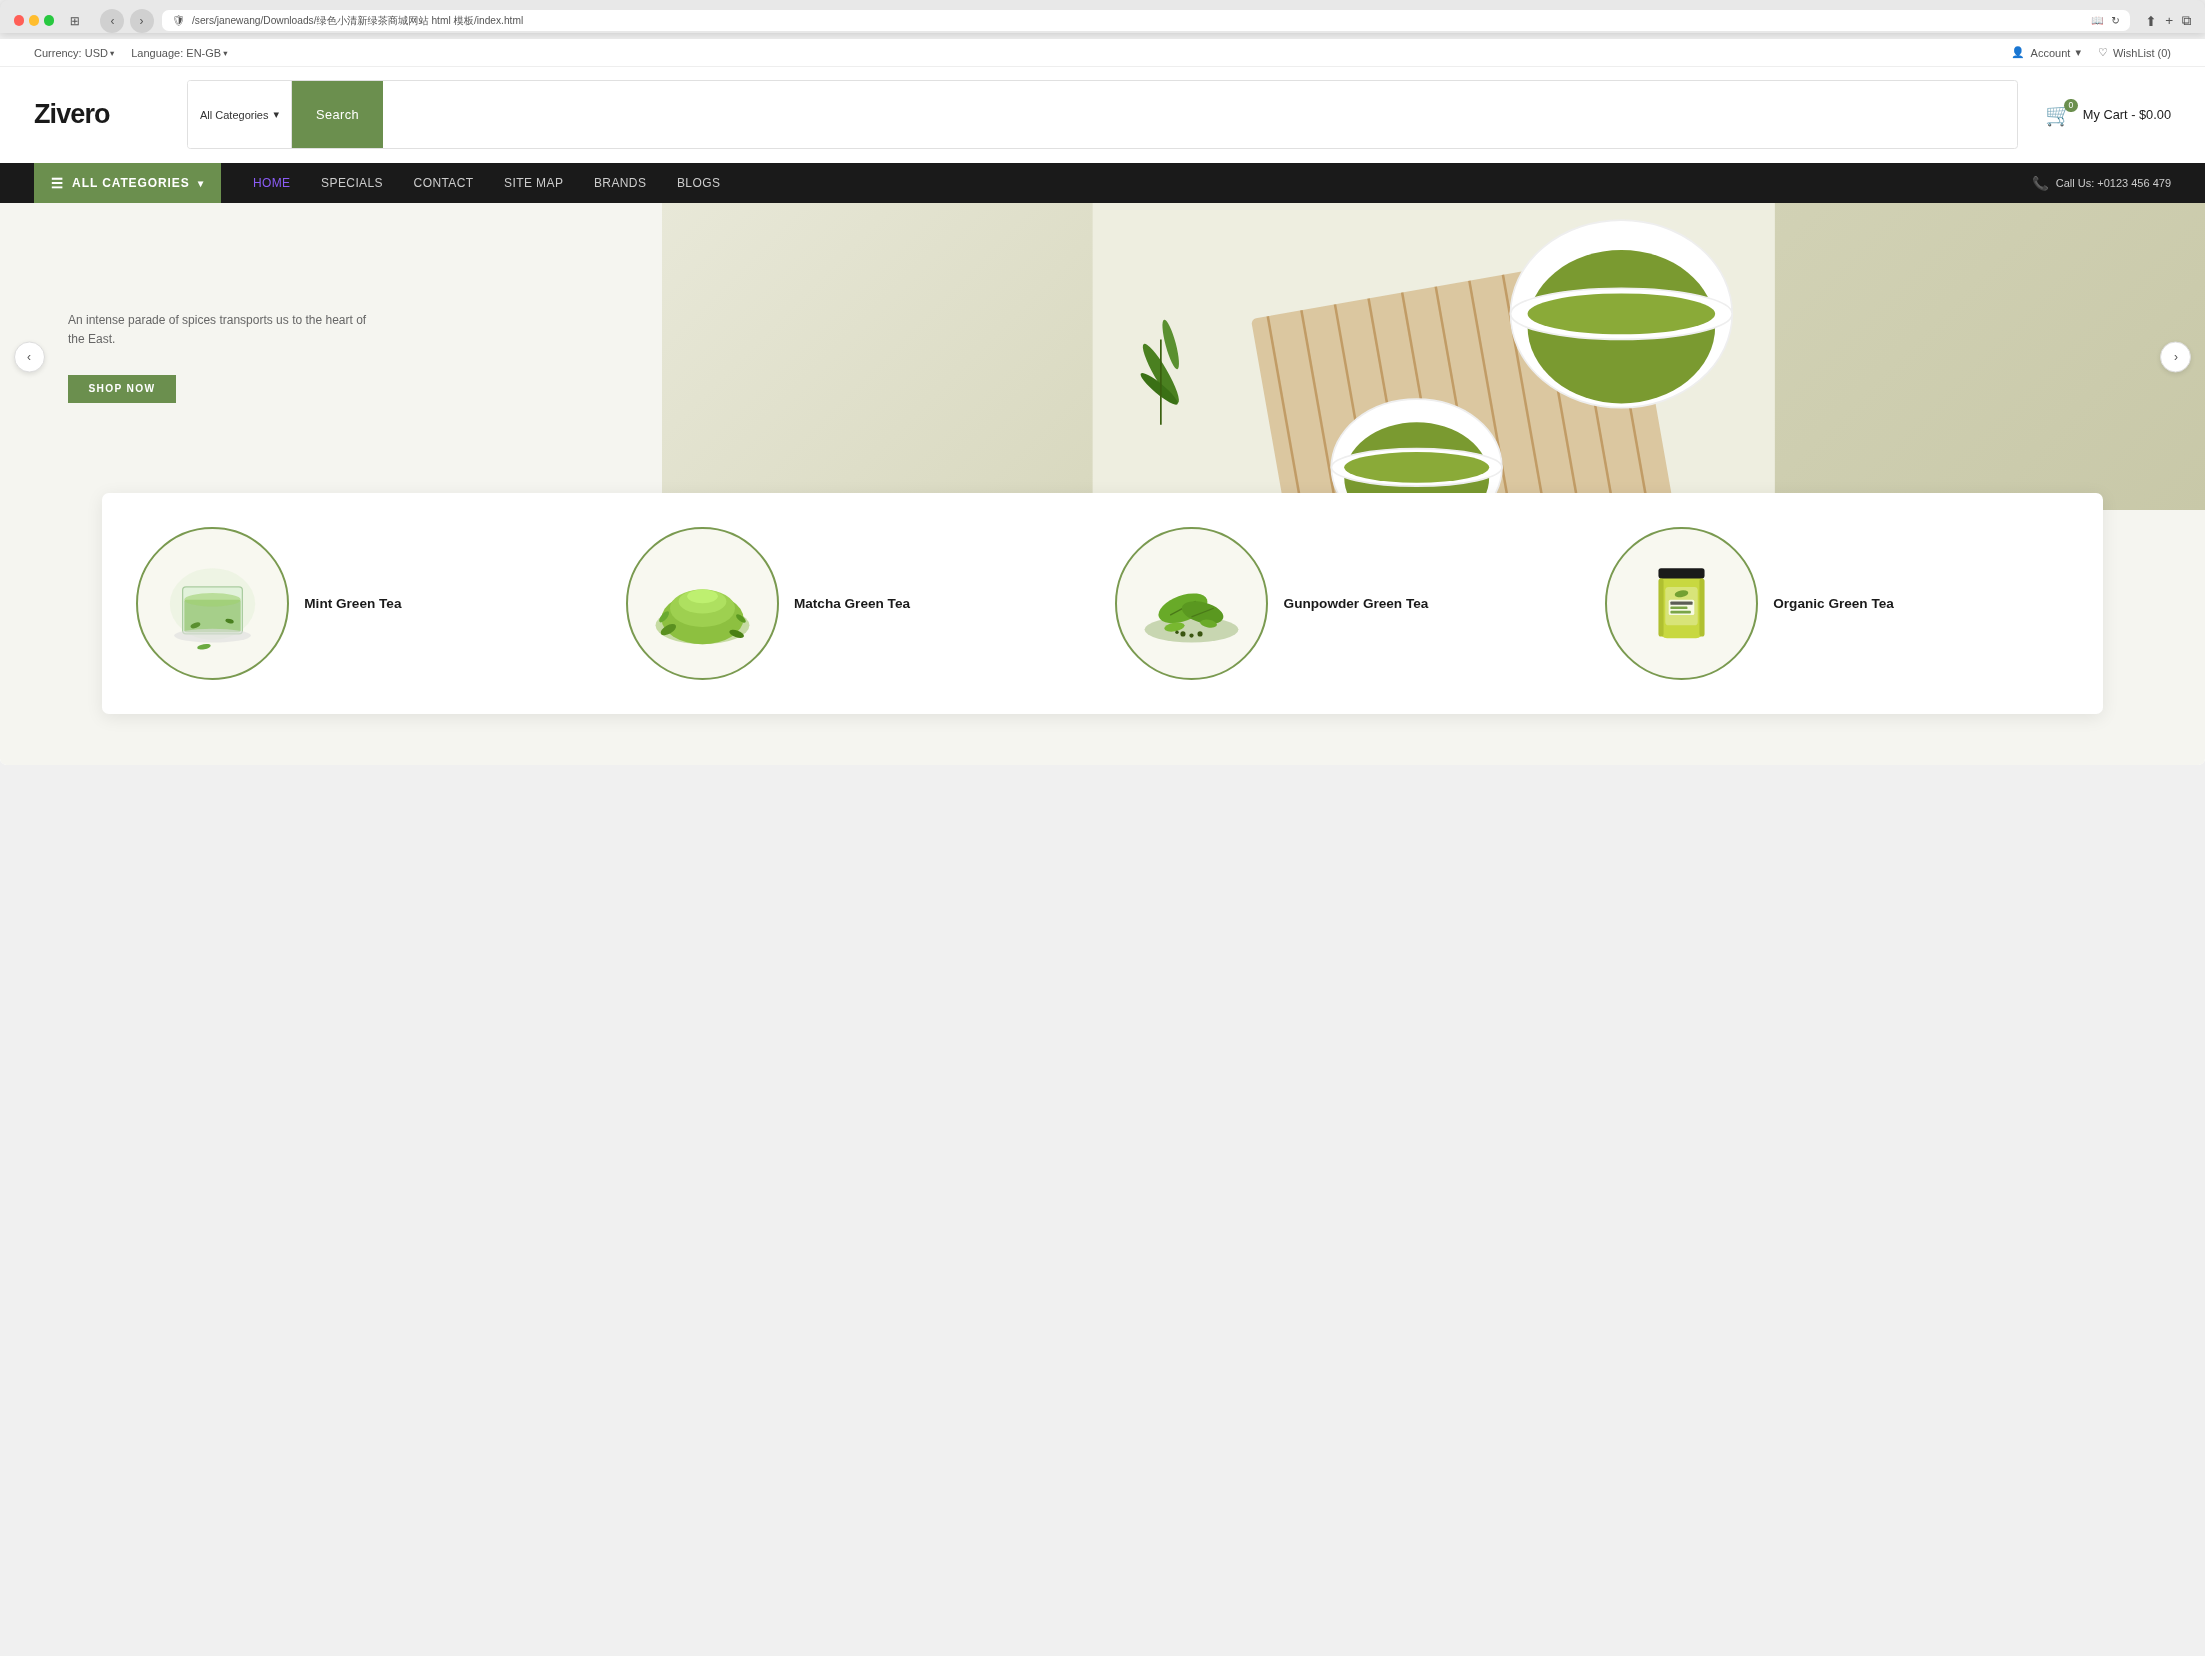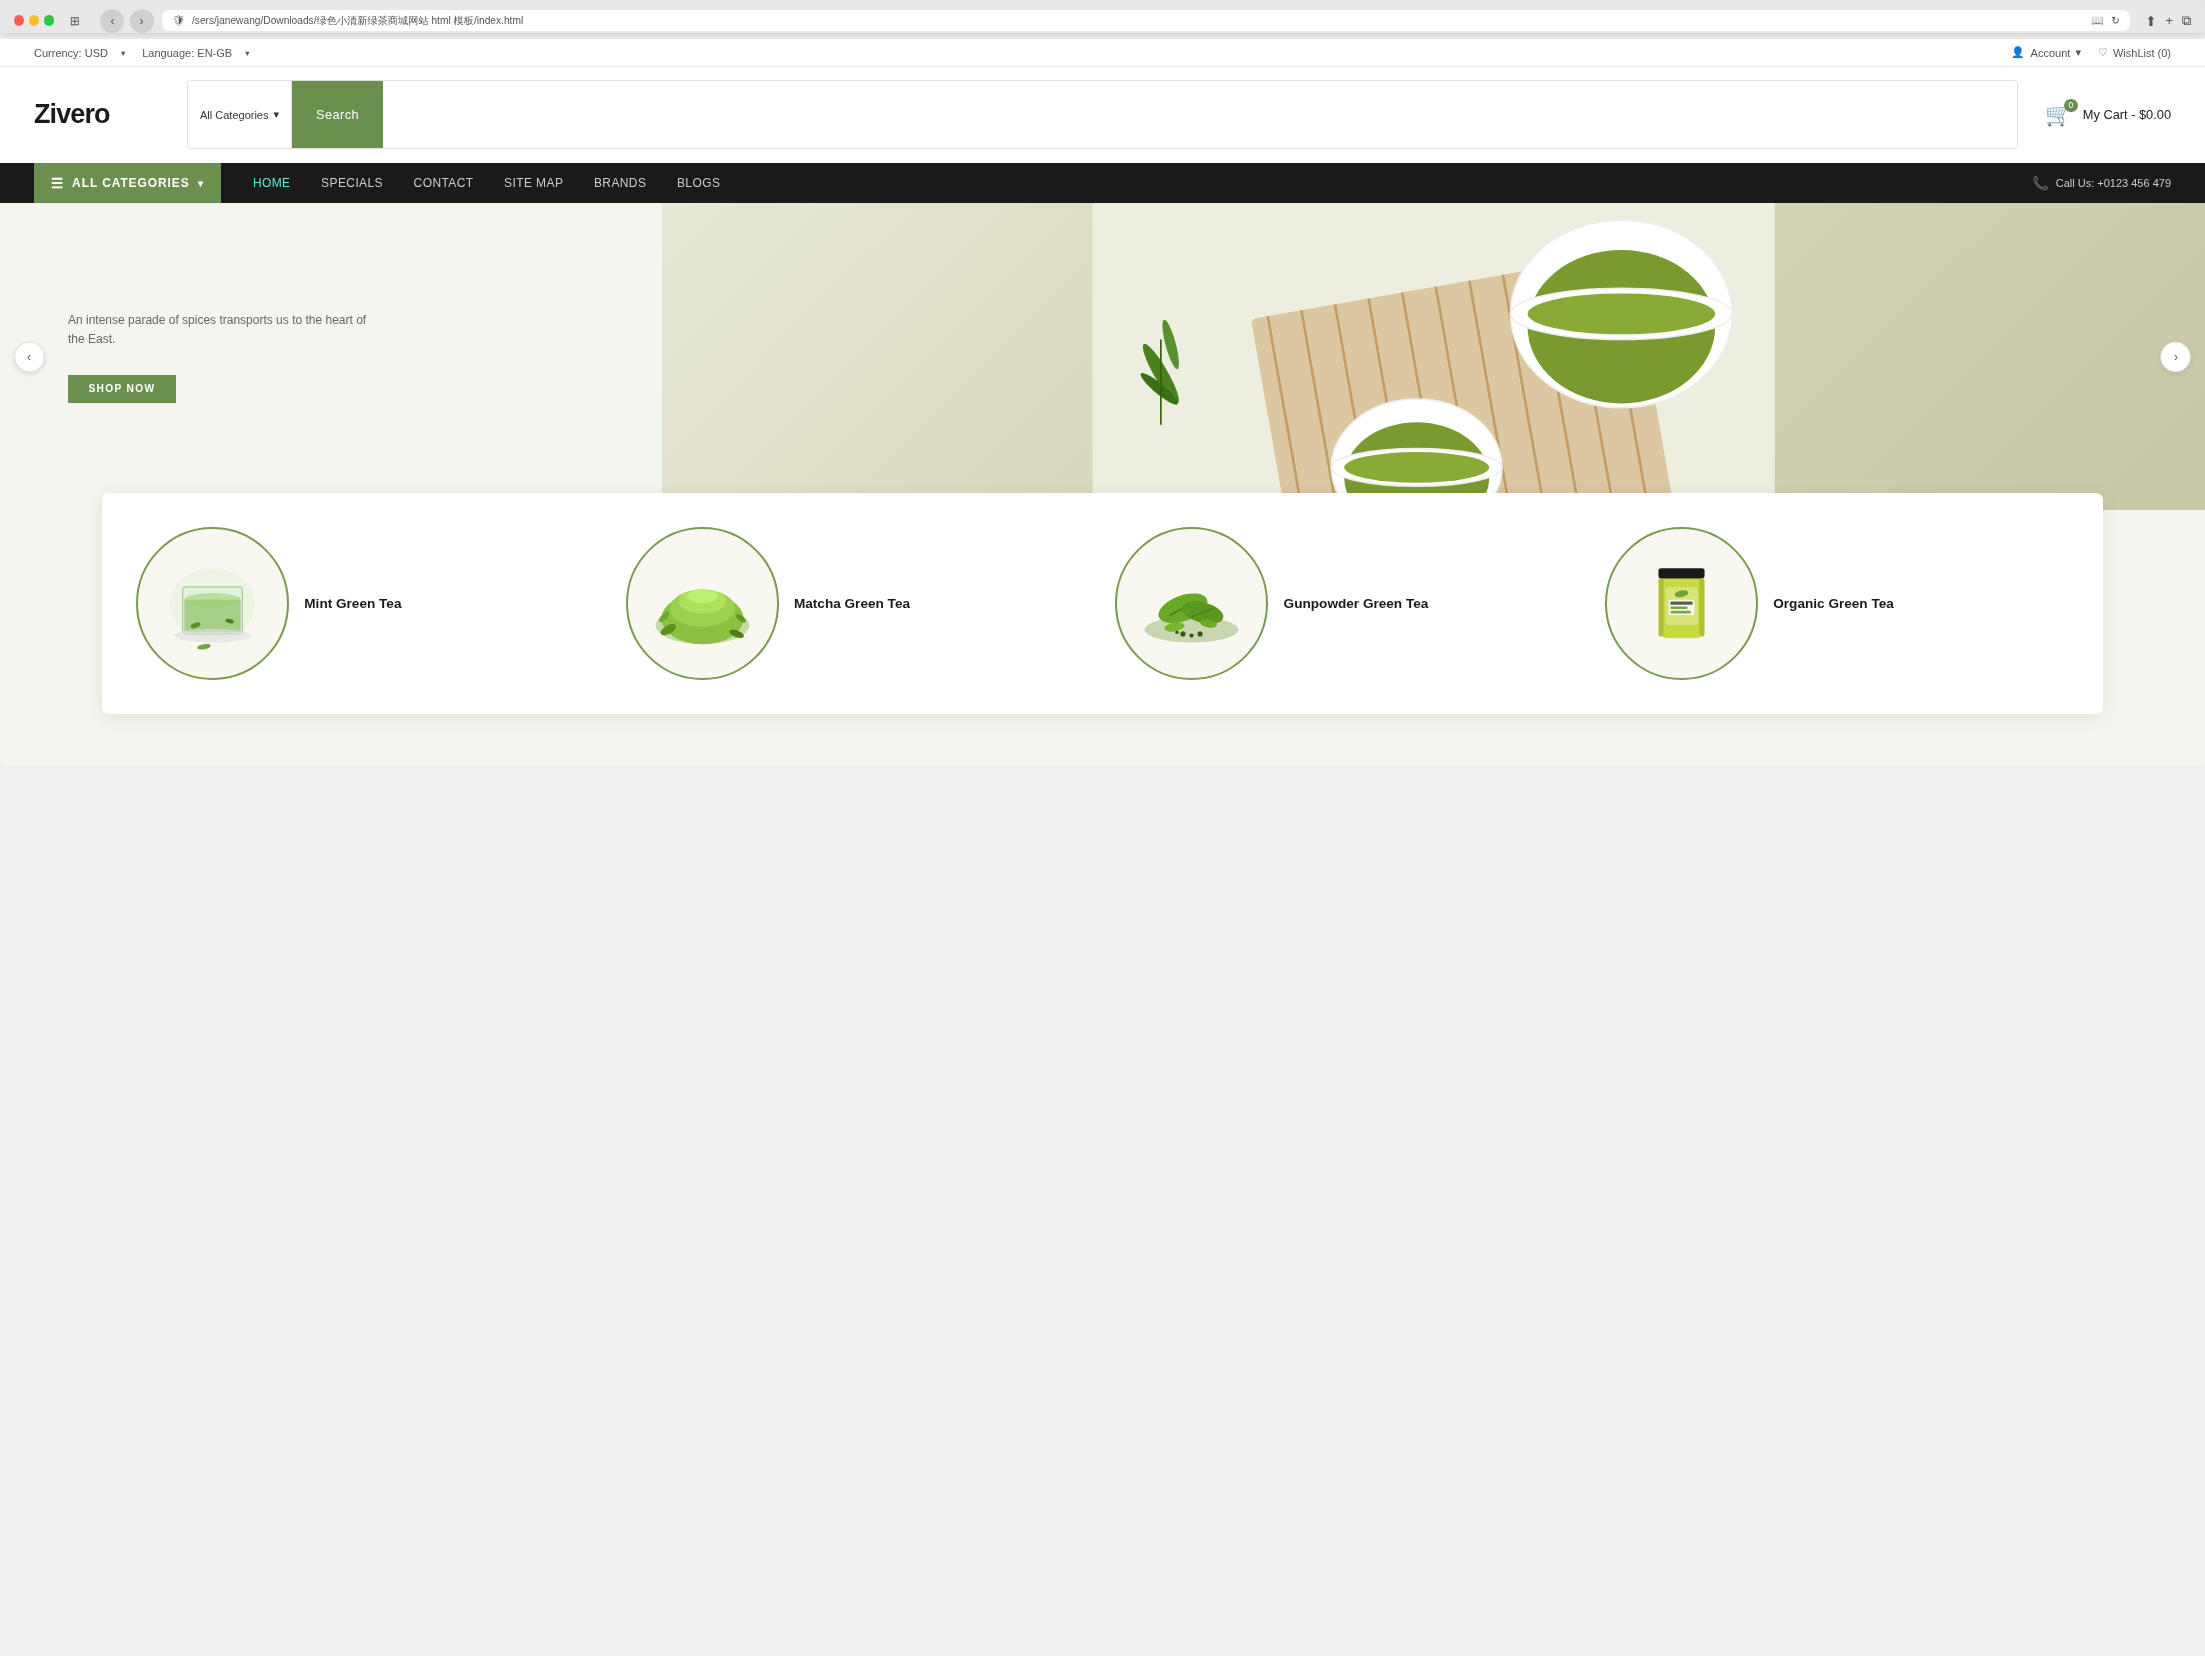--- a/index.html
+++ b/index.html
@@ -90,21 +90,21 @@
       justify-content: space-between;
       align-items: center;
       padding: 6.8px 34px;
       background: white;
       border-bottom: 0.9px solid #eee;
       font-size: 11px;
       color: #555;
     }
     .top-bar-left { display: flex; gap: 17px; align-items: center; }
     .top-bar-right { display: flex; gap: 17px; align-items: center; }
-    .dropdown-text { display: flex; align-items: center; gap: 13px; cursor: pointer; }
+    .dropdown-text { display: flex; align-items: center; gap: 2px; cursor: pointer; }
     .dropdown-text .arrow { font-size: 8.5px; }
     .wishlist-link { display: flex; align-items: center; gap: 5.1px; cursor: pointer; color: #555; text-decoration: none; }
     .account-link { display: flex; align-items: center; gap: 5.1px; cursor: pointer; }
 
     
     .header {
       display: flex;
       align-items: center;
       padding: 13.6px 34px;
       background: white;
@@ -215,21 +215,21 @@
     .nav-link {
       color: #ccc;
       text-decoration: none;
       padding: 12px 15.3px;
       font-size: 12px;
       font-weight: 500;
       letter-spacing: 0.4px;
       cursor: pointer;
       transition: color 0.2s;
     }
-    .nav-link.active { color: #5eead4; }
+    .nav-link.active { color: #8b5cf6; }
     .nav-call {
       margin-left: auto;
       display: flex;
       align-items: center;
       gap: 6.8px;
       color: #ccc;
       font-size: 11px;
     }
     .phone-icon { font-size: 13.6px; }
 

